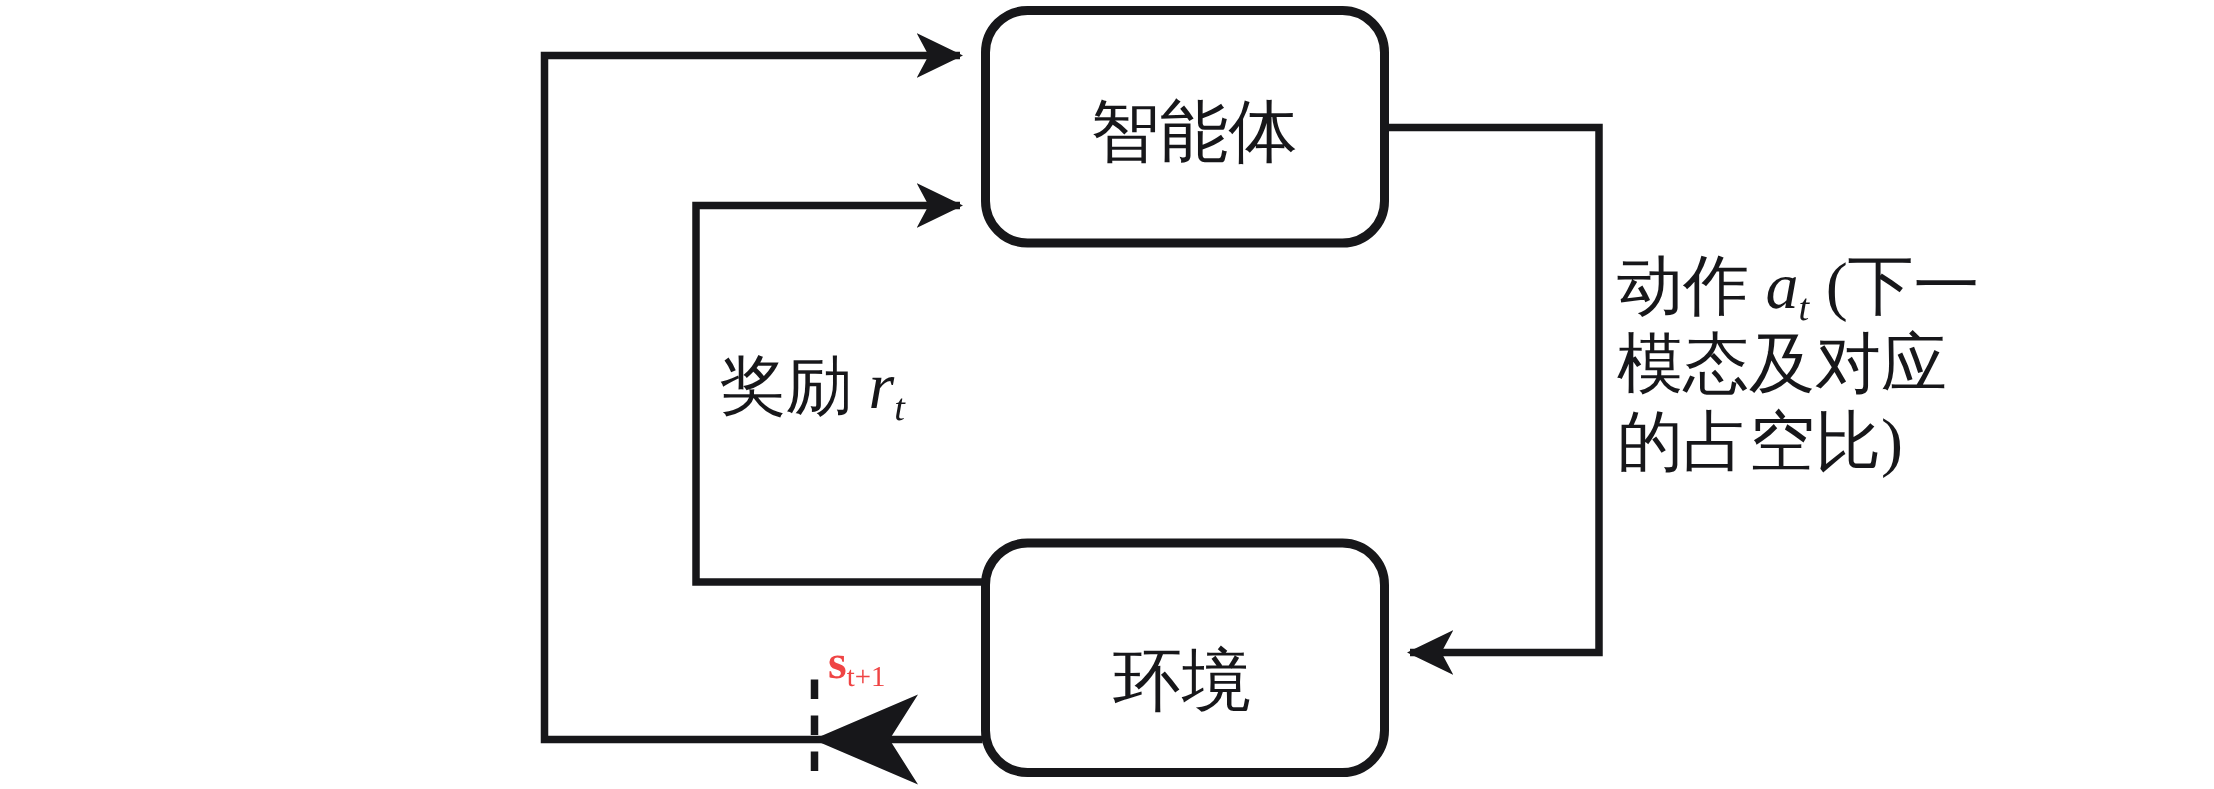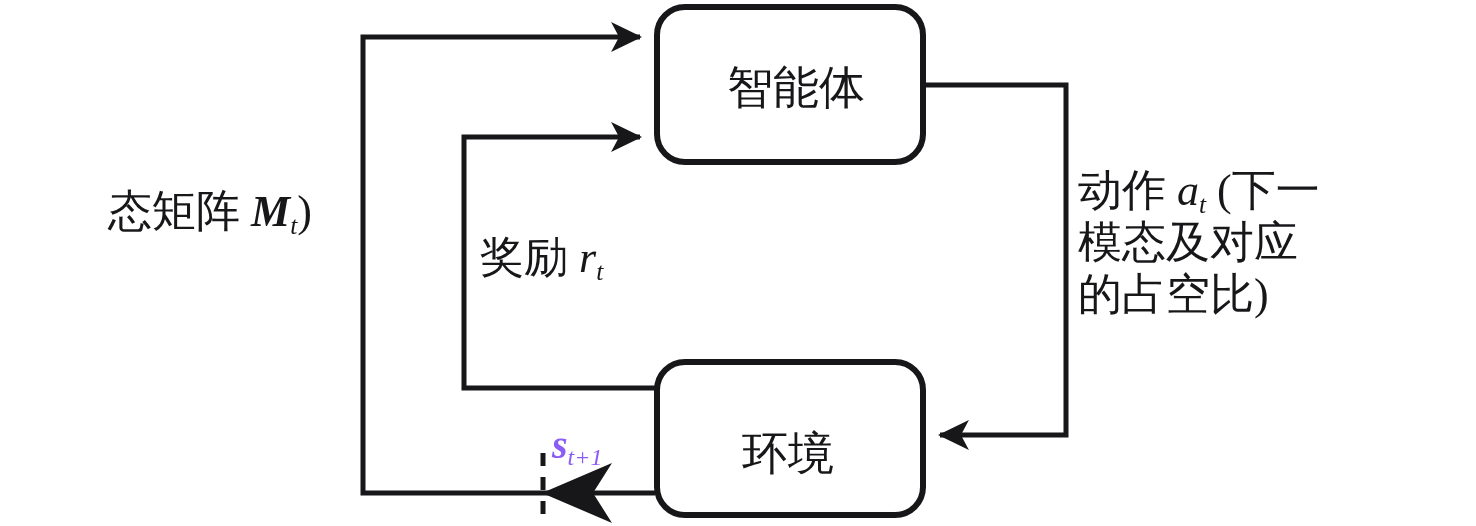--- a/index.html
+++ b/index.html
@@ -50,25 +50,24 @@
   }
   .edge-label sub {
     font-size: 0.58em;
     font-style: italic;
     vertical-align: baseline;
     position: relative;
     bottom: -0.30em;
   }
   .state-next-label {
     position: absolute;
-    font-size: 40px;
+    font-size: 32px;
     line-height: 1;
-    color: #8b5cf6;
+    color: #ef4444;
     font-weight: bold;
-    font-style: italic;
     white-space: nowrap;
     font-family: "Liberation Serif", "DejaVu Serif", serif;
   }
   .state-next-label sub {
     font-size: 0.60em;
     font-weight: normal;
     vertical-align: baseline;
     position: relative;
     bottom: -0.28em;
   }
@@ -101,23 +100,20 @@
     <path d="M 542 493 L 612 463 L 593 493 L 612 523 Z" fill="#17171a"></path>
 
     <line x1="543" y1="453" x2="543" y2="517" stroke="#17171a" stroke-width="5" stroke-dasharray="13 11"></line>
   </svg>
 
   <div class="node-label" style="left:727px; top:65px;">智能体</div>
 
   <div class="node-label" style="left:742px; top:415px;margin-top:16px;">环境</div>
 
   <div class="edge-label" style="left:108px; top:186px; width:250px;">
-    <div>
-      <span>态矩阵 </span><span class="var-bold">M</span><sub>t</sub><span>)</span>
-    </div>
   </div>
 
   <div class="edge-label" style="left:480px; top:232px;">
     <span>奖励 </span><span class="var">r</span><sub>t</sub>
   </div>
 
   <div class="edge-label" style="left:1078px; top:165px; width:310px;">
     <div>
       <span>动作 </span><span class="var">a</span><sub>t</sub><span> (下一</span>
     </div>

